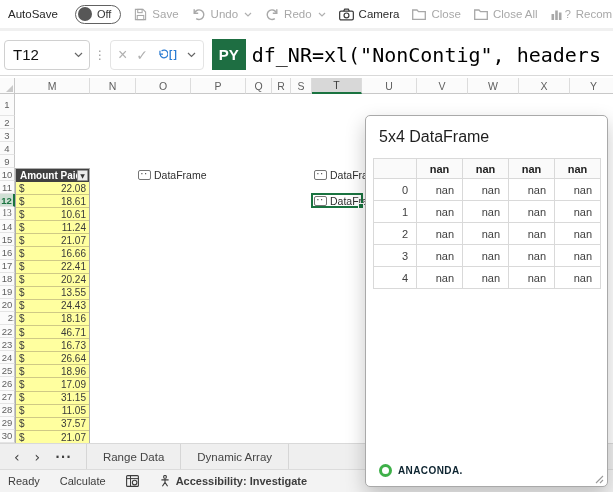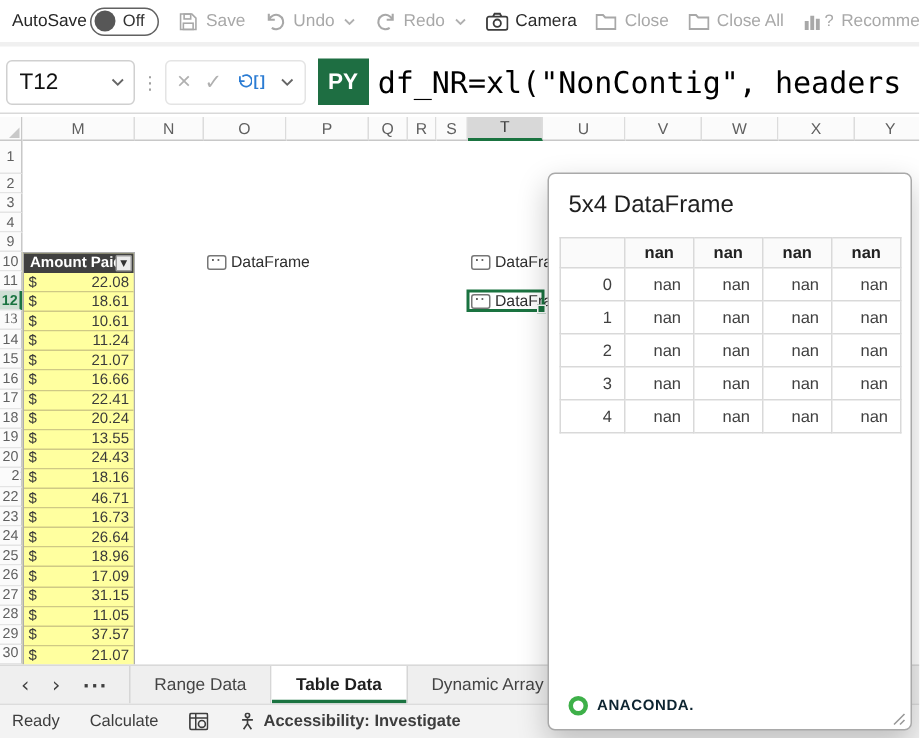--- a/index.html
+++ b/index.html
@@ -165,21 +165,21 @@
   .sb-item { display:flex; align-items:center; gap:5px; white-space:nowrap; }
   .sb-bold { font-weight:bold; }
   svg { display:block; }
 </style>
 </head>
 <body>
 
 <div class="app">
 
   <div class="toolbar">
-    <span class="tb-group" style="margin-right:2px">AutoSave</span>
+    <span class="tb-group" style="margin-right:17px">AutoSave</span>
     <span class="toggle">
       <span class="knob"></span>
       <span class="tstate">Off</span>
     </span>
     <span class="tb-group disabled">
       <span class="tb-icon">
         <svg width="13" height="13" viewBox="0 0 16 16">
             <path d="M1.7 1.7 H11 L14.3 5 V14.3 H1.7 Z" fill="none" stroke="#a8a8a8" stroke-width="1.3"></path>
             <rect x="4.6" y="1.7" width="5.4" height="4" fill="none" stroke="#a8a8a8" stroke-width="1.3"></rect>
             <rect x="4" y="9.2" width="8" height="5.1" fill="none" stroke="#a8a8a8" stroke-width="1.3"></rect>
@@ -428,21 +428,20 @@
   </div>
 
   <div class="sheet-tabs">
     <span class="tab-nav">
       <span class="arrow">‹</span>
       <span class="arrow">›</span>
       <span class="more">···</span>
     </span>
     <span class="tabs-container" id="tabs-container">
         <div class="sheet-tab">Range Data</div>
-        <div class="sheet-tab active">Table Data</div>
         <div class="sheet-tab">Dynamic Array</div>
       </span>
   </div>
 
   <div class="status-bar">
     <span class="sb-item">Ready</span>
     <span class="sb-item">Calculate</span>
     <span class="sb-item">
       <svg width="13" height="12" viewBox="0 0 13 12">
           <rect x="0.6" y="0.6" width="11.8" height="10.8" rx="1" fill="none" stroke="#3d3d3d" stroke-width="1.1"></rect>

